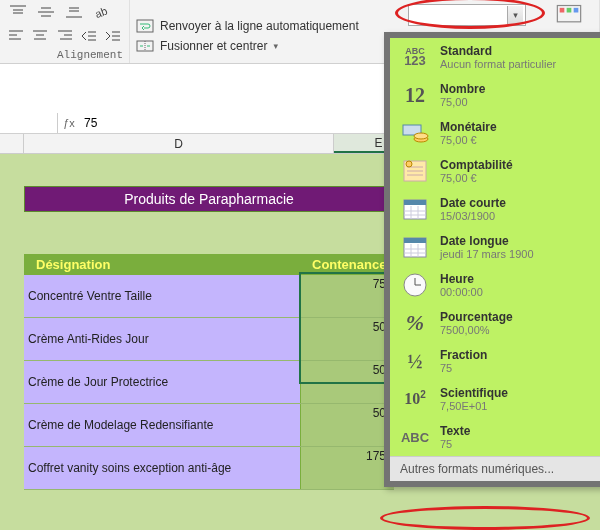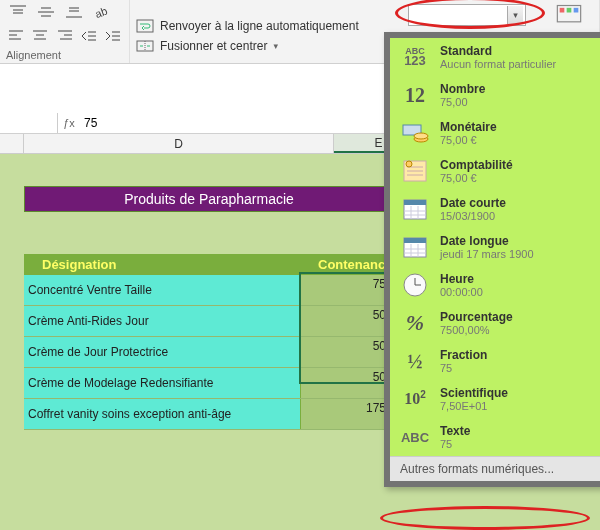--- a/index.html
+++ b/index.html
@@ -8,21 +8,21 @@
   
   .ribbon { background: #f3f3f3; border-bottom: 1px solid #d0d0d0; height: 64px; display: flex; }
   .ribbon-group { display: flex; flex-direction: column; padding: 0 6px; border-right: 1px solid #e0e0e0; }
   .align-group { width: 130px; }
   .icon-row { display: flex; gap: 4px; padding: 2px 0; }
   .icon-btn { width: 24px; height: 20px; display: flex; align-items: center; justify-content: center; color: #444; font-size: 12px; }
   .icon-btn svg { width: 18px; height: 16px; }
   .wrap-merge { flex: 1; display: flex; flex-direction: column; justify-content: flex-start; padding-top: 16px; }
   .ribbon-cmd { display: flex; align-items: center; gap: 6px; font-size: 12px; color: #333; padding: 2px 0; }
   .ribbon-cmd svg { width: 18px; height: 16px; }
-  .group-label { text-align: left; font-size: 11px; color: #666; margin-top: auto; padding-bottom: 2px; }
+  .group-label { text-align: right; font-size: 11px; color: #666; margin-top: auto; padding-bottom: 2px; font-family: Liberation Mono, monospace; }
 
   .num-area { position: absolute; left: 408px; top: 4px; }
   .num-sel { width: 118px; height: 22px; border: 1px solid #aaa; background: #fff; display: flex; align-items: center; justify-content: flex-end; padding: 0 2px; }
   .num-sel .arrow { width: 16px; height: 18px; background: linear-gradient(#f3f3f3,#dcdcdc); border-left: 1px solid #aaa; display: flex; align-items:center; justify-content:center; font-size:9px; color:#555; }
   .circle1 { position: absolute; left: 395px; top: -3px; width: 150px; height: 32px; border: 3px solid #d22; border-radius: 50%; pointer-events:none; }
 
   .paint { position: absolute; left: 555px; top: 4px; width: 28px; height: 24px; display:flex; align-items:center; justify-content:center; }
 
   
   .formula-row { display: flex; align-items: center; height: 22px; border-bottom: 1px solid #d0d0d0; background:#fff;margin-top:48px; }
@@ -36,25 +36,25 @@
   .col-h { text-align:center; font-size:12px; color:#333; border-right:1px solid #ccc; display:flex; align-items:center; justify-content:center; }
   .col-D { width: 310px; }
   .col-E { width: 90px; background:#dfe8dc; border-bottom:2px solid #217346; }
   .col-F { flex:1; }
 
   
   .sheet { position: relative; height: 420px; background: #c6dd9e; }
   .banner { position:absolute; left:24px; top:32px; width:370px; height:26px; background:#701a75; color:#fff; font-weight:normal; font-size:14px; display:flex; align-items:center; justify-content:center; border:1px solid #5d8a2e; }
   .tbl { position:absolute; left:24px; top:100px; width:370px; }
   .hdr-row { display:flex; background:#7aae3d; color:#ffff66; font-weight:bold; font-size:13px; }
-  .hdr-row div { padding:3px 18px; }
+  .hdr-row div { padding:3px 12px; }
   .c-des { width:276px; }
   .c-con { width:94px; text-align:right; padding-right:8px !important; }
   .data-row { display:flex; font-size:12px; color:#222; border-bottom:1px solid #96b86e; }
-  .data-row .c-des { padding:8px 4px; background:#5eead4; }
+  .data-row .c-des { padding:14px 4px; background:#c4b5fd; }
   .data-row .c-con { padding:2px 8px 2px 4px; text-align:right; background:#a9c97a; border-left:1px solid #7aae3d; }
   .sel-outline { position:absolute; left:299px; top:118px; width:95px; height:112px; border:2px solid #217346; pointer-events:none; }
 
   
   .fmt-panel { position:absolute; left:384px; top:32px; width:224px; background:#bef264; border:6px solid #737373; box-shadow:2px 3px 6px rgba(0,0,0,.25); }
   .fmt-item { display:flex; align-items:center; gap:8px; padding:4px 8px; cursor:default; }
   .fmt-icon { width:34px; height:30px; display:flex; align-items:center; justify-content:center; font-weight:bold; color:#555; }
   .fmt-icon svg { width:32px; height:28px; }
   .fmt-text .t1 { font-size:12px; font-weight:bold; color:#333; }
   .fmt-text .t2 { font-size:11px; color:#777; }

